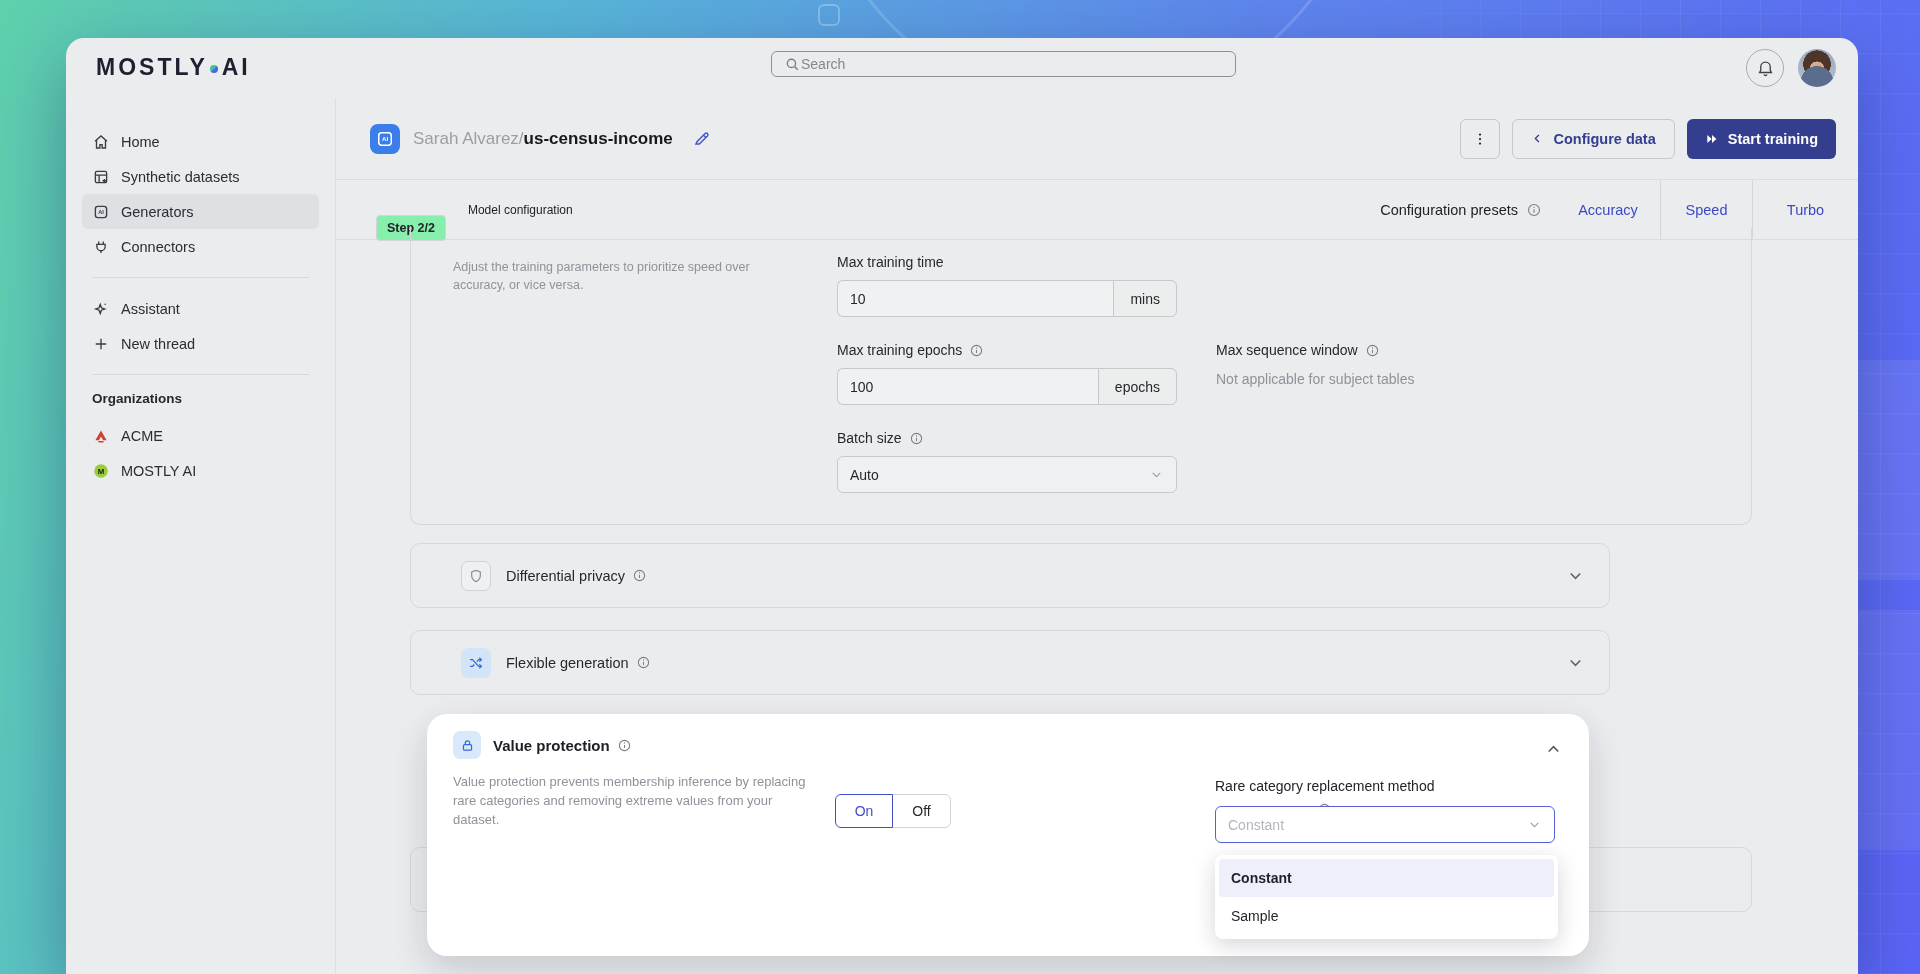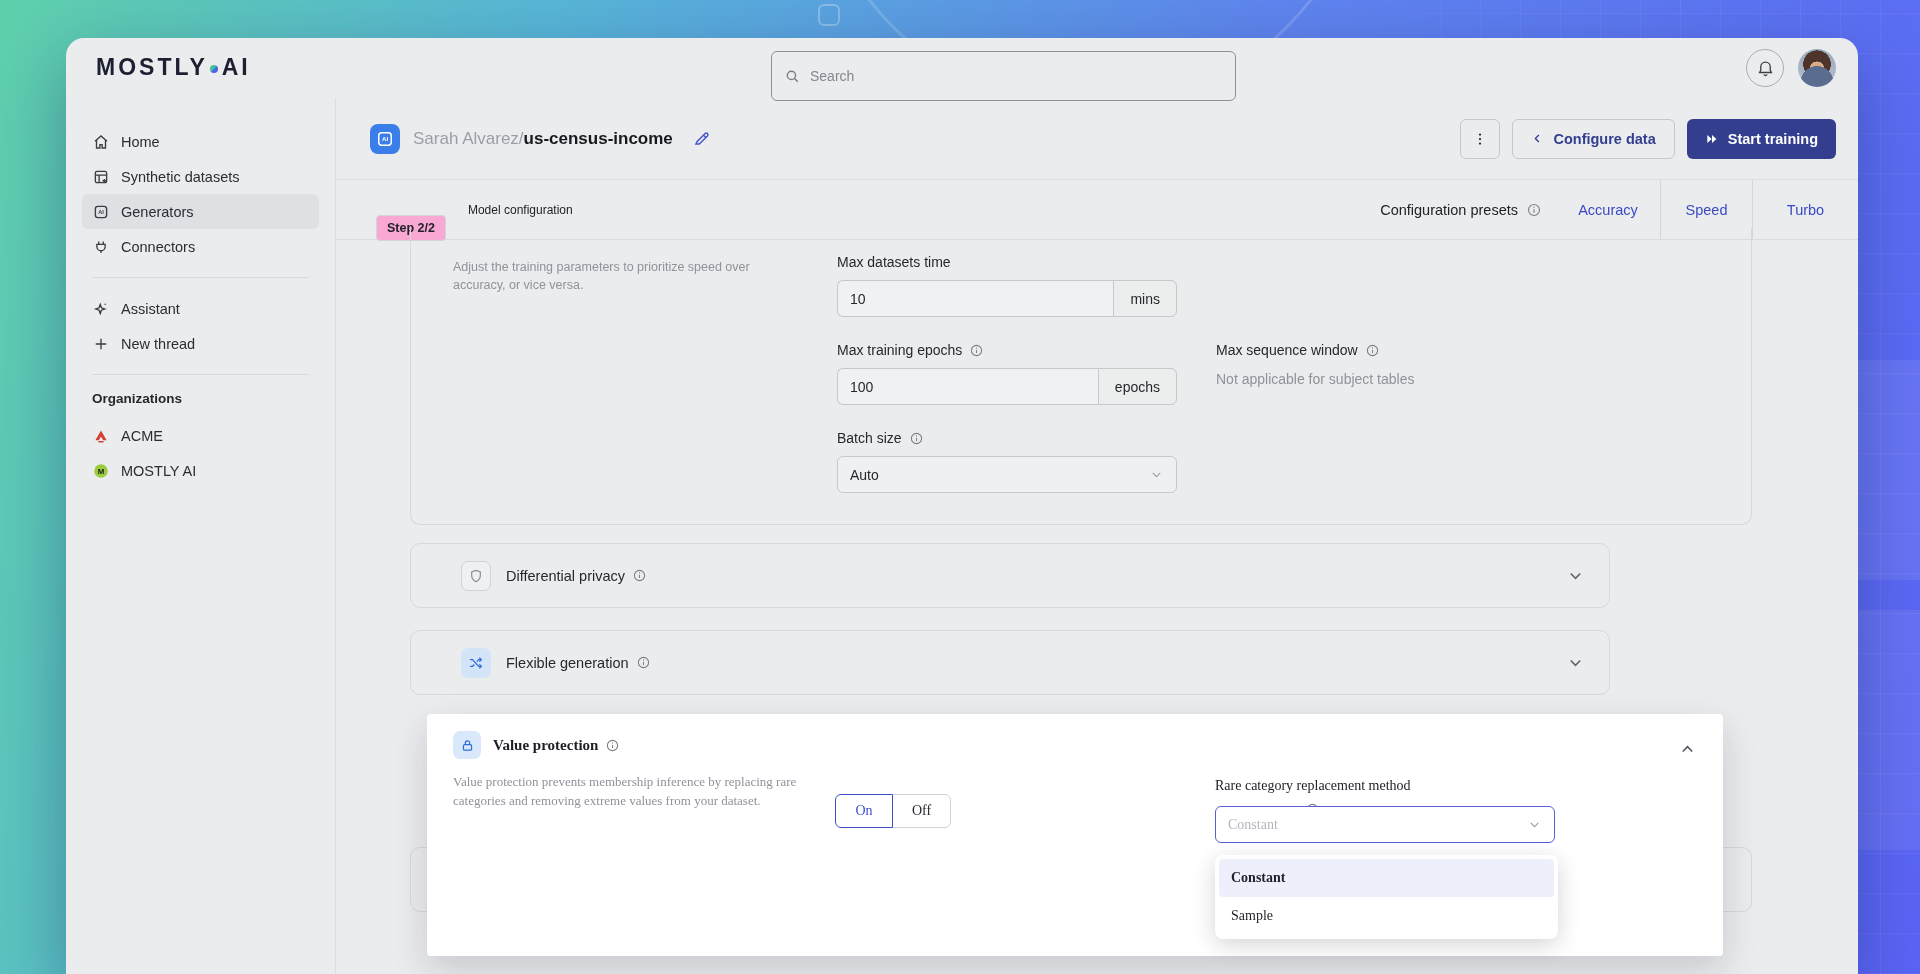--- a/index.html
+++ b/index.html
@@ -23,22 +23,22 @@
   .window { position:absolute; left:66px; top:38px; width:1792px; height:936px;
     background:#ebecee; border-radius:18px 18px 0 0; overflow:hidden;
     box-shadow:0 24px 70px rgba(18,26,80,.35); }
 
   
   .topbar { position:relative; height:60px; }
   .logo { position:absolute; left:30px; top:16px; display:flex; align-items:center;
     font-weight:800; font-size:23px; letter-spacing:3px; color:#1c2030; }
   .logo-dot { width:8px; height:8px; border-radius:50%; margin:2px 4px 0 2px;
     background:linear-gradient(135deg,#3fbf9a 45%,#4a63e8 55%); }
-  .search { position:absolute; left:705px; top:13px; width:465px; height:50px;
-    border:1px solid #8f9097; border-radius:6px; display:flex; align-items:center; gap:9px; padding:0 12px; }
+  .search { position:absolute; left:705px; top:13px; width:465px; height:26px;
+    border:1px solid #8f9097; border-radius:6px; display:flex; align-items:center; padding:0 12px; }
   .search input { flex:1; border:none; outline:none; background:transparent; font-size:14px; color:#33353b;
     font-family:"Liberation Sans",sans-serif; }
   .search input::placeholder { color:#84878e; }
   .topbar-right { position:absolute; right:22px; top:11px; display:flex; align-items:center; gap:14px; }
   .bell-btn { width:38px; height:38px; border-radius:50%; border:1px solid #a9abb2; display:flex; align-items:center; justify-content:center; }
   .avatar { width:38px; height:38px; border-radius:50%;
     background:
       radial-gradient(circle at 50% 88%, #5a6d8e 0 42%, transparent 43%),
       radial-gradient(circle at 50% 52%, #d8ae88 0 26%, transparent 27%),
       radial-gradient(circle at 50% 40%, #4e342a 0 46%, transparent 47%),
@@ -64,21 +64,21 @@
   .ph-title { font-size:17px; color:#9b9ea6; }
   .ph-title b { color:#17191e; font-weight:700; }
   .ph-edit { color:#4653c8; margin-left:6px; display:flex; }
   .ph-right { margin-left:auto; display:flex; align-items:center; gap:12px; }
   .btn { height:40px; border-radius:6px; display:flex; align-items:center; justify-content:center; font-size:14.5px; font-weight:700; cursor:pointer; }
   .btn-kebab { width:40px; border:1px solid #c6c7cc; color:#2a2c32; }
   .btn-outline { border:1px solid #c6c7cc; color:#333e8f; padding:0 18px; gap:9px; }
   .btn-primary { background:#333e8f; color:#fff; padding:0 18px; gap:9px; }
 
   .step-bar { height:61px; border-top:1px solid #dadbdf; border-bottom:1px solid #dadbdf; display:flex; align-items:center; padding-left:40px; }
-  .step-chip { border:1px solid #d3d4d8; background:#f9a8d4; border-radius:4px; font-size:12.5px; font-weight:700;
+  .step-chip { border:1px solid #d3d4d8; background:#86efac; border-radius:4px; font-size:12.5px; font-weight:700;
     color:#212329; padding:5px 10px; margin-right:22px;margin-top:37px; }
   .step-title { font-size:12px; color:#212329; }
   .presets { margin-left:auto; height:100%; display:flex; align-items:center; }
   .presets-label { display:flex; align-items:center; gap:8px; font-size:14.5px; color:#212329; margin-right:14px; }
   .preset-cell { height:100%; display:flex; align-items:center; justify-content:center; color:#3a49c4; font-size:14.5px; font-weight:500; cursor:pointer; }
   .preset-cell.b { border-left:1px solid #d5d6da; }
   .pc-0 { width:104px; } .pc-1 { width:92px; } .pc-2 { width:106px; }
 
   .main { position:absolute; left:0; right:0; top:142px; bottom:0; }
 
@@ -103,22 +103,22 @@
   .card-row { position:absolute; left:74px; width:1200px; height:65px; display:flex; align-items:center; padding:0 24px 0 50px; }
   .row-dp { top:303px; } .row-fg { top:390px; }
   .icon-box { width:30px; height:30px; border-radius:7px; display:flex; align-items:center; justify-content:center; margin-right:15px; }
   .icon-box.gray { border:1px solid #d2d3d8; color:#8d9097; background:#eef0f1; }
   .icon-box.blue { background:#d4e4f8; color:#2f6cd8; }
   .row-label { display:flex; align-items:center; gap:7px; font-size:14.5px; font-weight:500; color:#26282e; }
   .row-chev { margin-left:auto; color:#5f626a; display:flex; cursor:pointer; }
 
   .card-vp-ghost { position:absolute; left:74px; top:607px; width:1342px; height:65px; }
 
-  .card-vp { position:absolute; left:91px; top:474px; width:1296px; height:242px; background:#fff; border-radius:4px;
-    box-shadow:0 14px 36px rgba(15,20,40,.16); z-index:5;font-family:Liberation Serif, serif; }
+  .card-vp { position:absolute; left:91px; top:474px; width:1162px; height:242px; background:#fff; border-radius:20px;
+    box-shadow:0 14px 36px rgba(15,20,40,.16); z-index:5; }
   .vp-icon { position:absolute; left:26px; top:17px; width:28px; height:28px; border-radius:7px; background:#d9e8fb;
     display:flex; align-items:center; justify-content:center; color:#2f6cd8; }
   .vp-title { position:absolute; left:66px; top:23px; display:flex; align-items:center; gap:7px;
     font-size:15px; font-weight:700; color:#1d1f24; }
   .vp-chev { position:absolute; right:26px; top:26px; color:#53565e; display:flex; cursor:pointer; }
   .vp-desc { position:absolute; left:26px; top:59px; width:358px; font-size:13px; line-height:1.45; color:#8f929a; }
   .vp-toggle { position:absolute; left:408px; top:80px; display:flex; }
   .tg { height:34px; display:flex; align-items:center; justify-content:center; font-size:14px; background:#fff; cursor:pointer; }
   .tg-on { width:58px; border:1px solid #3f4ecb; color:#3f4ecb; border-radius:6px 0 0 6px; z-index:2; }
   .tg-off { width:59px; border:1px solid #d2d3d8; color:#26282e; border-radius:0 6px 6px 0; margin-left:-1px; }
@@ -323,21 +323,21 @@
         </div>
       </div>
 
       <div class="main">
 
         <div class="card card-params">
           <div class="params-desc">Adjust the training parameters to prioritize speed over accuracy, or vice versa.</div>
 
           <div class="field f1">
             <div class="f-label">
-                <span>Max datasets time</span>
+                <span>Max training time</span>
               </div>
             <div class="igroup">
               <input value="10" style="">
               <span class="iaddon">mins</span>
             </div>
           </div>
 
 
           <div class="field f3">
             <div class="f-label">

